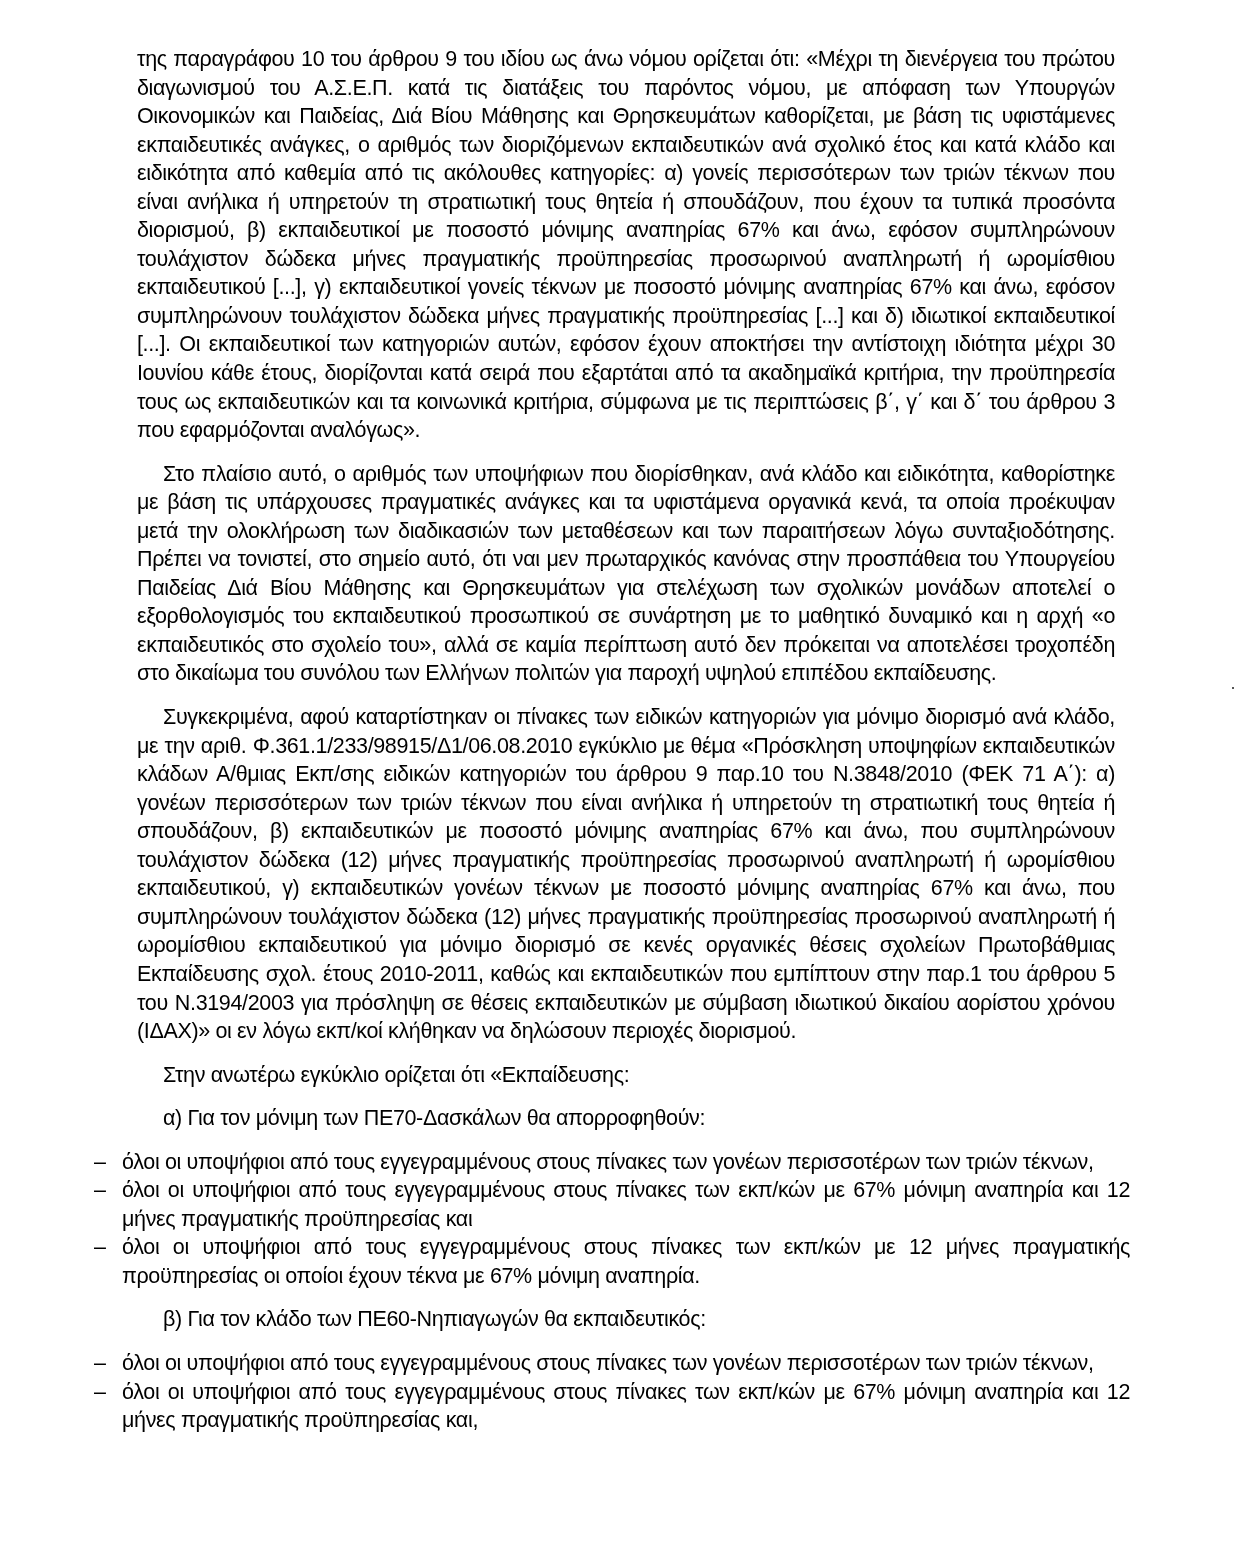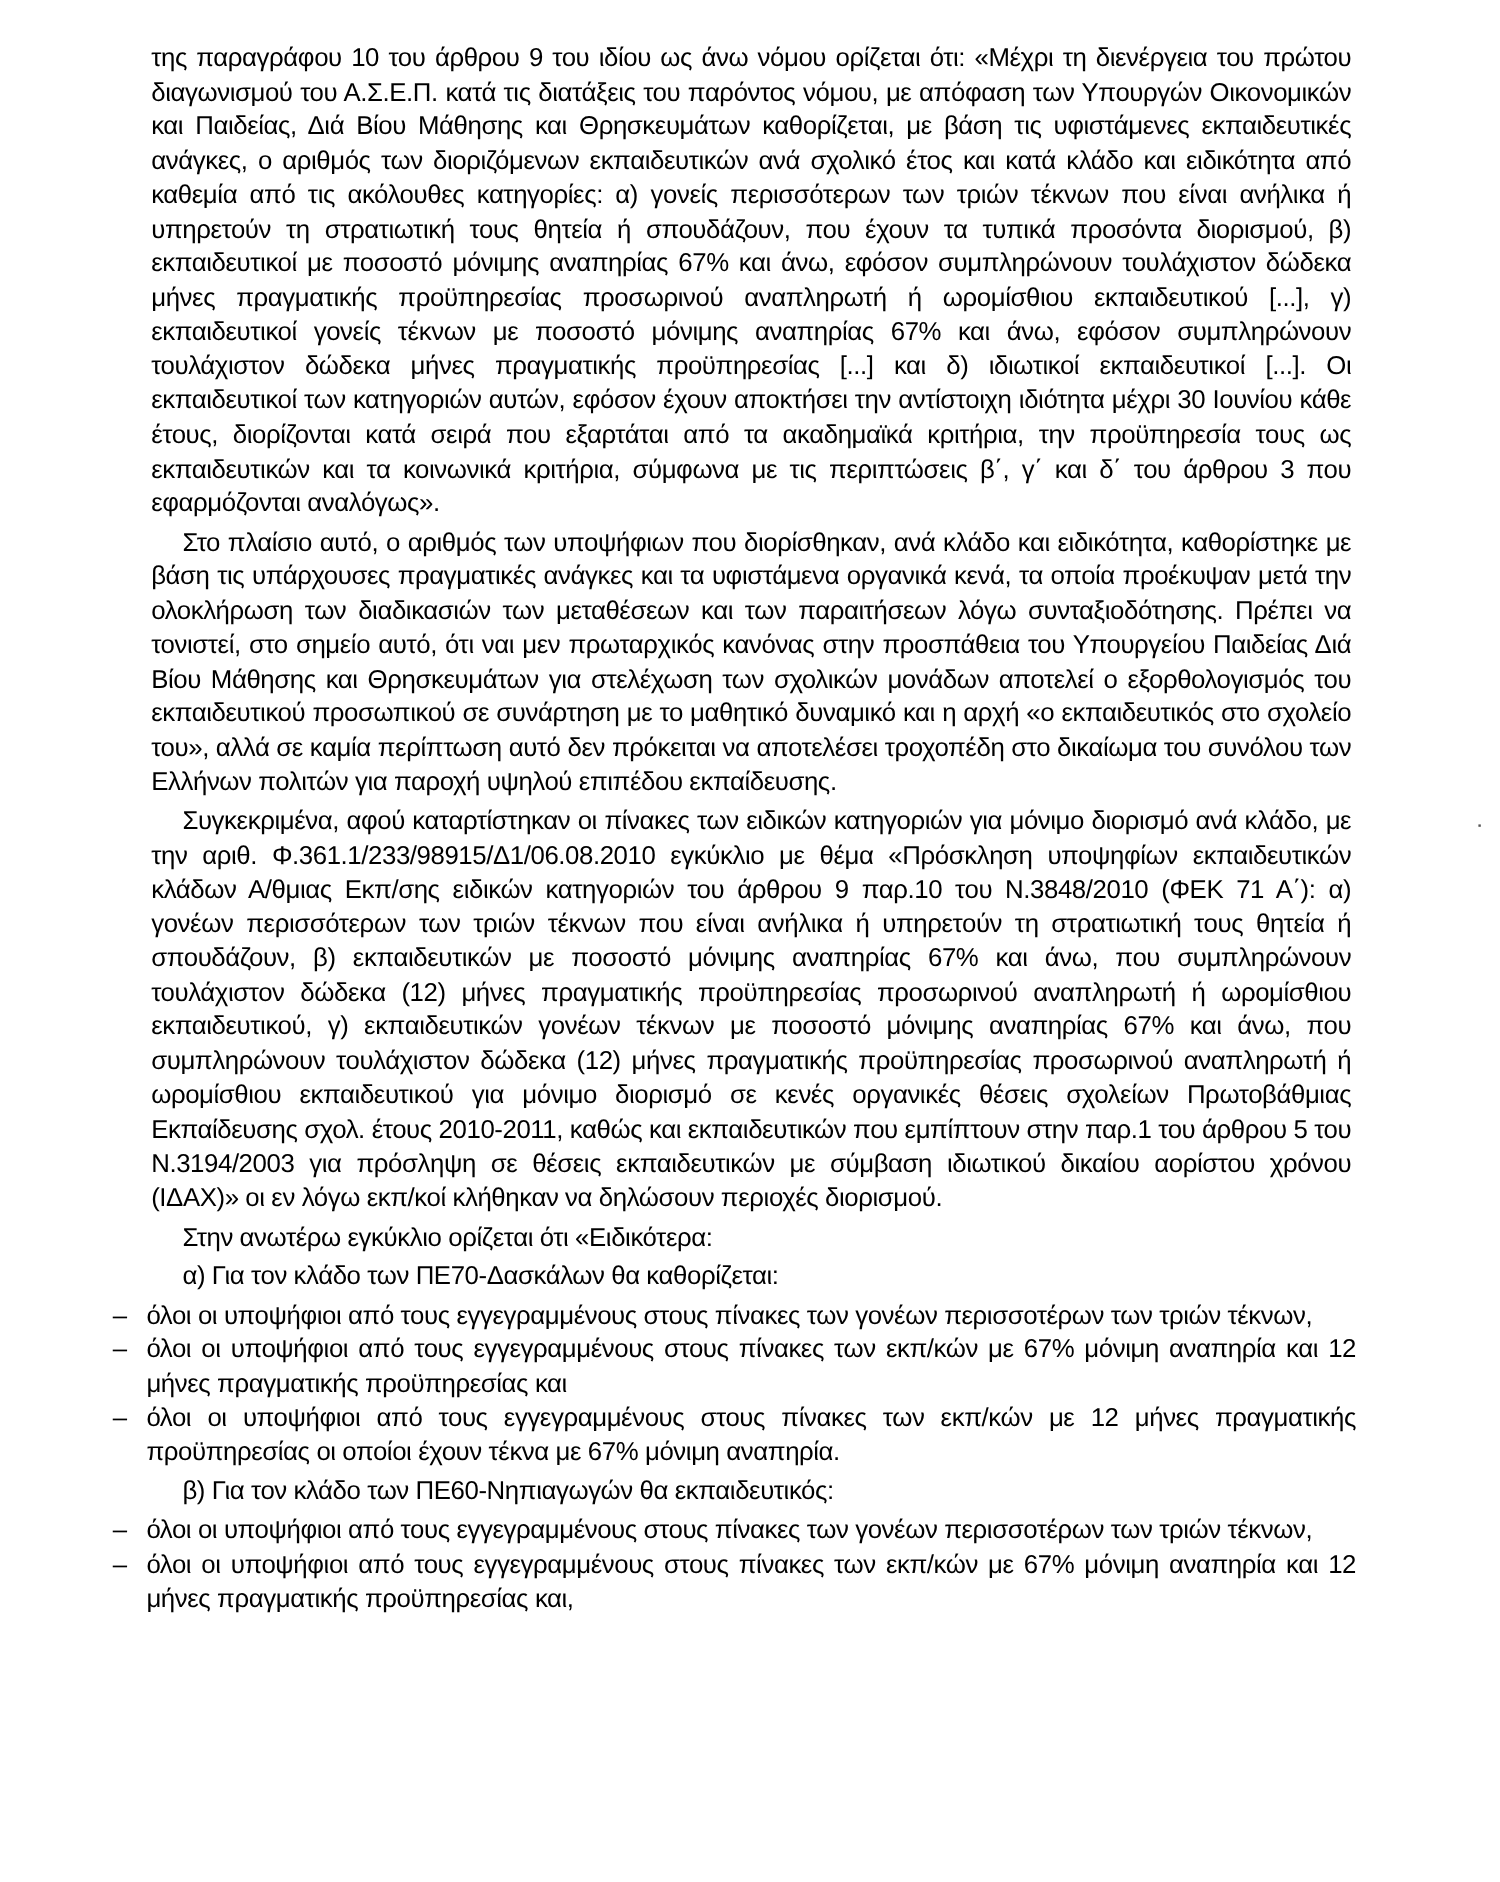--- a/index.html
+++ b/index.html
@@ -3,41 +3,41 @@
 <meta charset="utf-8">
 <style>
   html, body { margin: 0; padding: 0; background: #ffffff; }
   body { width: 1250px; height: 1568px; overflow: hidden; position: relative; }
   .page {
     position: absolute; left: 122px; top: 30px; width: 1008px;
     font-family: "Liberation Sans", sans-serif;
     font-size: 21.5px; line-height: 28.55px; color: #000;
     letter-spacing: -0.35px;
   }
-  .page p { margin: 4px; text-align: justify; text-align-last: left; }
+  .page p { margin: 15px; text-align: justify; text-align-last: left; }
   .indent { text-indent: 26px; }
   .sub { padding-left: 26px; }
   .dash-item { position: relative; margin: 0; text-align: justify; text-align-last: left; }
   .dash {
     position: absolute; left: -28px; top: 0; width: 14px;
   }
   .stray-mark {
     position: absolute; left: 1232px; top: 687px; width: 2px; height: 2px; background: #555;
   }
 </style>
 </head>
 <body>
 
 <div class="page">
   <p>της παραγράφου 10 του άρθρου 9 του ιδίου ως άνω νόμου ορίζεται ότι: «Μέχρι τη διενέργεια του πρώτου διαγωνισμού του Α.Σ.Ε.Π. κατά τις διατάξεις του παρόντος νόμου, με απόφαση των Υπουργών Οικονομικών και Παιδείας, Διά Βίου Μάθησης και Θρησκευμάτων καθορίζεται, με βάση τις υφιστάμενες εκπαιδευτικές ανάγκες, ο αριθμός των διοριζόμενων εκπαιδευτικών ανά σχολικό έτος και κατά κλάδο και ειδικότητα από καθεμία από τις ακόλουθες κατηγορίες: α) γονείς περισσότερων των τριών τέκνων που είναι ανήλικα ή υπηρετούν τη στρατιωτική τους θητεία ή σπουδάζουν, που έχουν τα τυπικά προσόντα διορισμού, β) εκπαιδευτικοί με ποσοστό μόνιμης αναπηρίας 67% και άνω, εφόσον συμπληρώνουν τουλάχιστον δώδεκα μήνες πραγματικής προϋπηρεσίας προσωρινού αναπληρωτή ή ωρομίσθιου εκπαιδευτικού [...], γ) εκπαιδευτικοί γονείς τέκνων με ποσοστό μόνιμης αναπηρίας 67% και άνω, εφόσον συμπληρώνουν τουλάχιστον δώδεκα μήνες πραγματικής προϋπηρεσίας [...] και δ) ιδιωτικοί εκπαιδευτικοί [...]. Οι εκπαιδευτικοί των κατηγοριών αυτών, εφόσον έχουν αποκτήσει την αντίστοιχη ιδιότητα μέχρι 30 Ιουνίου κάθε έτους, διορίζονται κατά σειρά που εξαρτάται από τα ακαδημαϊκά κριτήρια, την προϋπηρεσία τους ως εκπαιδευτικών και τα κοινωνικά κριτήρια, σύμφωνα με τις περιπτώσεις β΄, γ΄ και δ΄ του άρθρου 3 που εφαρμόζονται αναλόγως».</p>
   <p class="indent">Στο πλαίσιο αυτό, ο αριθμός των υποψήφιων που διορίσθηκαν, ανά κλάδο και ειδικότητα, καθορίστηκε με βάση τις υπάρχουσες πραγματικές ανάγκες και τα υφιστάμενα οργανικά κενά, τα οποία προέκυψαν μετά την ολοκλήρωση των διαδικασιών των μεταθέσεων και των παραιτήσεων λόγω συνταξιοδότησης. Πρέπει να τονιστεί, στο σημείο αυτό, ότι ναι μεν πρωταρχικός κανόνας στην προσπάθεια του Υπουργείου Παιδείας Διά Βίου Μάθησης και Θρησκευμάτων για στελέχωση των σχολικών μονάδων αποτελεί ο εξορθολογισμός του εκπαιδευτικού προσωπικού σε συνάρτηση με το μαθητικό δυναμικό και η αρχή «ο εκπαιδευτικός στο σχολείο του», αλλά σε καμία περίπτωση αυτό δεν πρόκειται να αποτελέσει τροχοπέδη στο δικαίωμα του συνόλου των Ελλήνων πολιτών για παροχή υψηλού επιπέδου εκπαίδευσης.</p>
   <p class="indent">Συγκεκριμένα, αφού καταρτίστηκαν οι πίνακες των ειδικών κατηγοριών για μόνιμο διορισμό ανά κλάδο, με την αριθ. Φ.361.1/233/98915/Δ1/06.08.2010 εγκύκλιο με θέμα «Πρόσκληση υποψηφίων εκπαιδευτικών κλάδων Α/θμιας Εκπ/σης ειδικών κατηγοριών του άρθρου 9 παρ.10 του Ν.3848/2010 (ΦΕΚ 71 Α΄): α) γονέων περισσότερων των τριών τέκνων που είναι ανήλικα ή υπηρετούν τη στρατιωτική τους θητεία ή σπουδάζουν, β) εκπαιδευτικών με ποσοστό μόνιμης αναπηρίας 67% και άνω, που συμπληρώνουν τουλάχιστον δώδεκα (12) μήνες πραγματικής προϋπηρεσίας προσωρινού αναπληρωτή ή ωρομίσθιου εκπαιδευτικού, γ) εκπαιδευτικών γονέων τέκνων με ποσοστό μόνιμης αναπηρίας 67% και άνω, που συμπληρώνουν τουλάχιστον δώδεκα (12) μήνες πραγματικής προϋπηρεσίας προσωρινού αναπληρωτή ή ωρομίσθιου εκπαιδευτικού για μόνιμο διορισμό σε κενές οργανικές θέσεις σχολείων Πρωτοβάθμιας Εκπαίδευσης σχολ. έτους 2010-2011, καθώς και εκπαιδευτικών που εμπίπτουν στην παρ.1 του άρθρου 5 του Ν.3194/2003 για πρόσληψη σε θέσεις εκπαιδευτικών με σύμβαση ιδιωτικού δικαίου αορίστου χρόνου (ΙΔΑΧ)» οι εν λόγω εκπ/κοί κλήθηκαν να δηλώσουν περιοχές διορισμού.</p>
-  <p class="indent">Στην ανωτέρω εγκύκλιο ορίζεται ότι «Ειδικότερα:</p>
+  <p class="indent">Στην ανωτέρω εγκύκλιο ορίζεται ότι «Εκπαίδευσης:</p>
 
-  <p class="sub">α) Για τον κλάδο των ΠΕ70-Δασκάλων θα καθορίζεται:</p>
+  <p class="sub">α) Για τον μόνιμη των ΠΕ70-Δασκάλων θα απορροφηθούν:</p>
   <div class="dash-item">
     <span class="dash">–</span>
     <span>όλοι οι υποψήφιοι από τους εγγεγραμμένους στους πίνακες των γονέων περισσοτέρων των τριών τέκνων,</span>
   </div>
   <div class="dash-item">
     <span class="dash">–</span>
     <span>όλοι οι υποψήφιοι από τους εγγεγραμμένους στους πίνακες των εκπ/κών με 67% μόνιμη αναπηρία και 12 μήνες πραγματικής προϋπηρεσίας και</span>
   </div>
   <div class="dash-item">
     <span class="dash">–</span>

